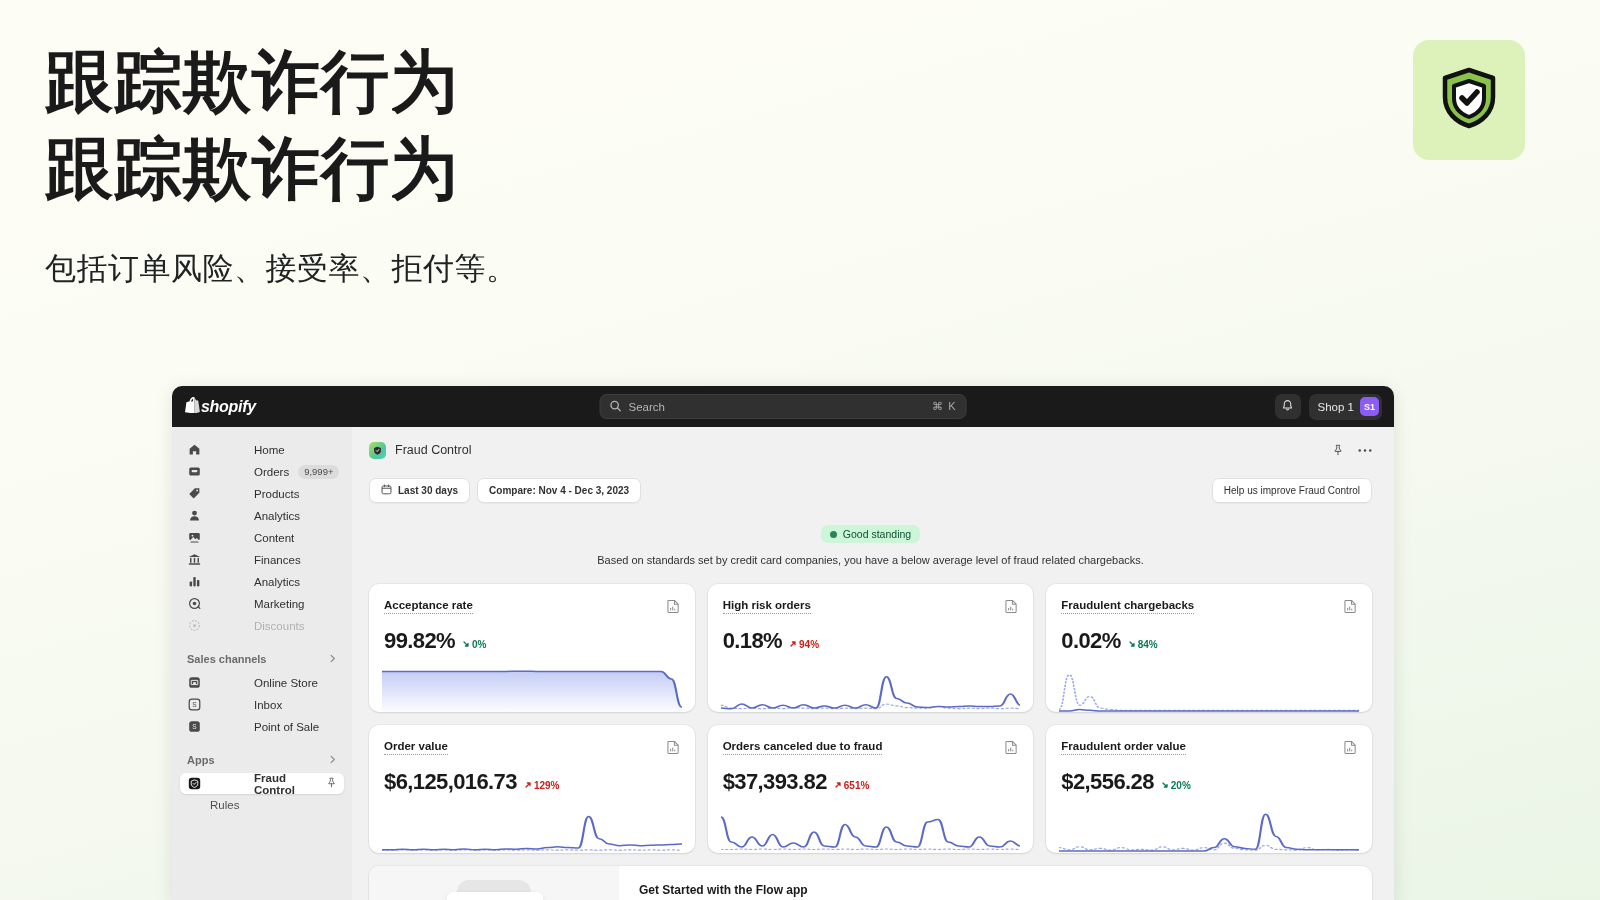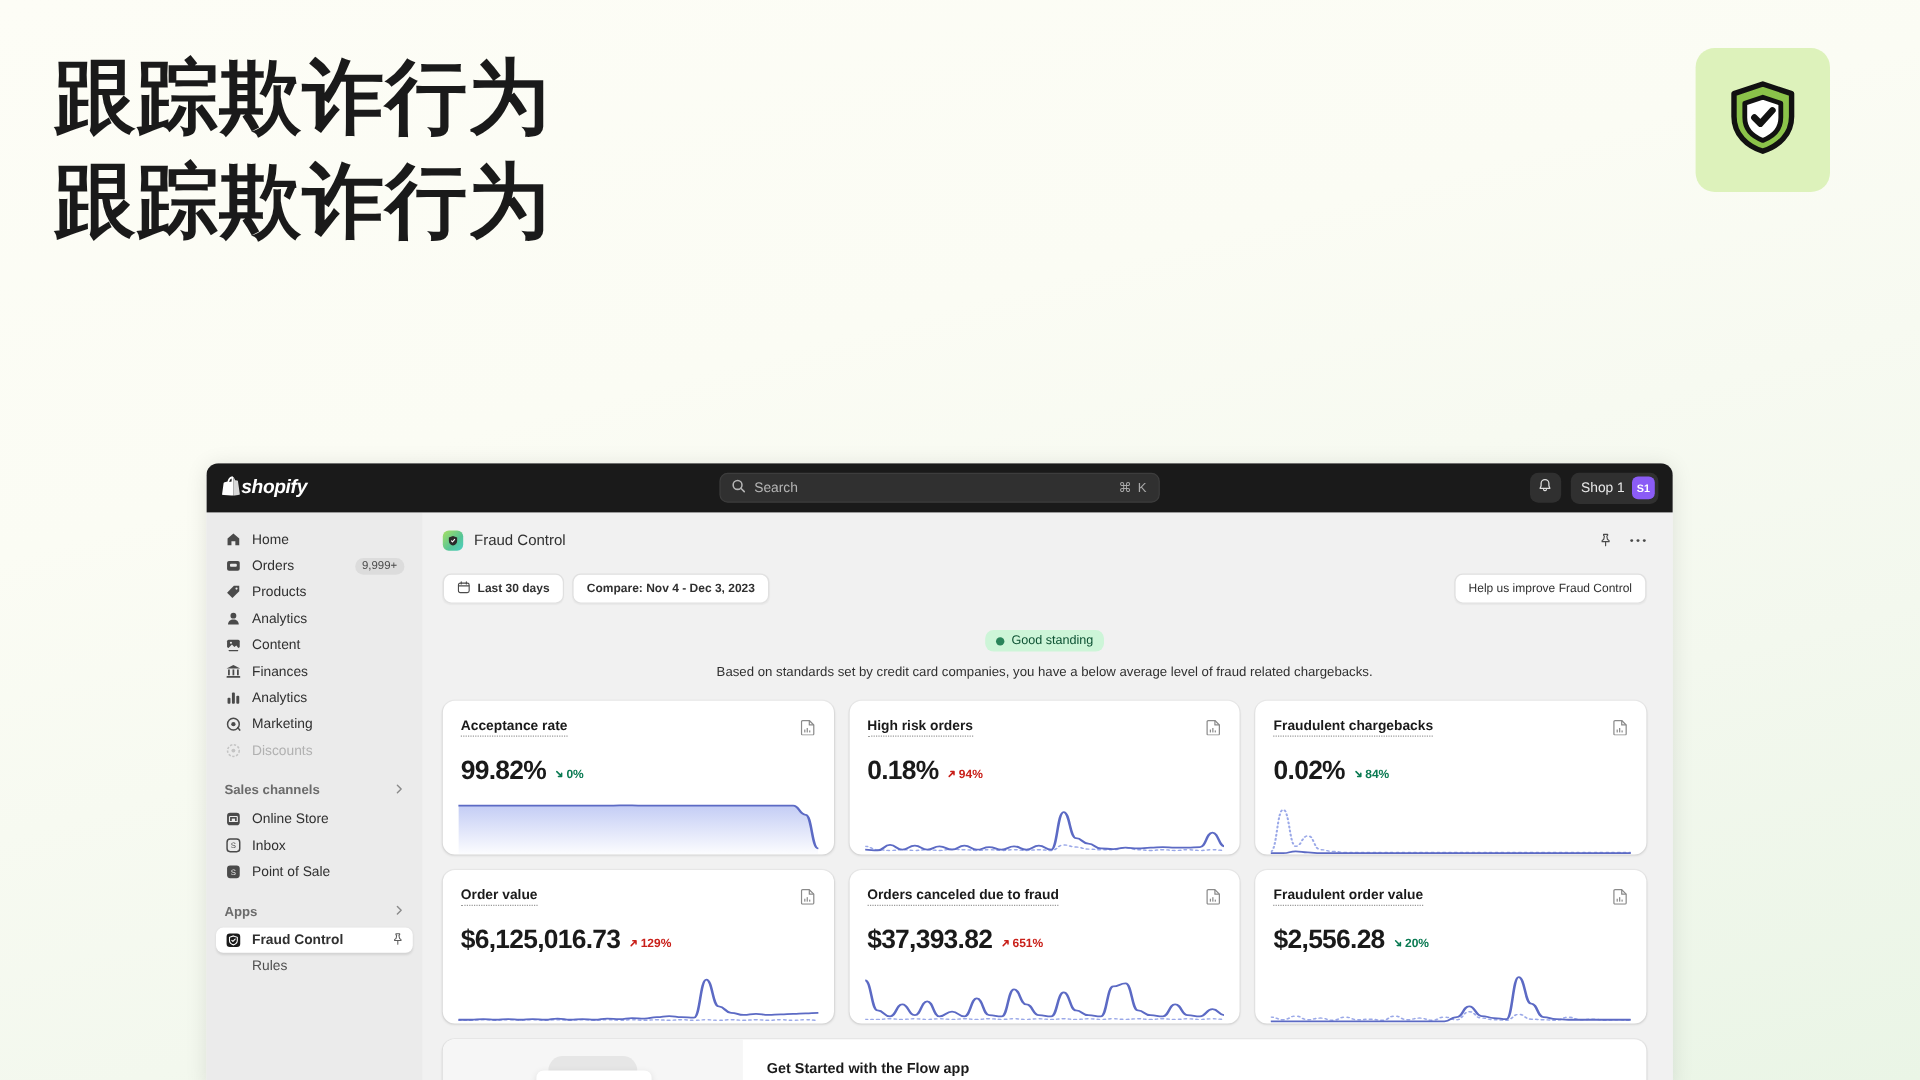--- a/index.html
+++ b/index.html
@@ -102,21 +102,21 @@
     width: 180px; flex: 0 0 180px;
     background: #ebebeb;
     padding: 12px 8px 0 8px;
   }
   .nav-item {
     display: flex; align-items: center; gap: 9px;
     height: 21px; padding: 0 7px; margin-bottom: 1px;
     border-radius: 6px; cursor: pointer;
     font-size: 11.5px; color: #303030; font-weight: 500;
   }
-  .nav-item .lbl { flex: 1; }
+  .nav-item .lbl { flex: 1; margin-left: 44px; }
   .nav-item.muted { color: #b1b1b1; }
   .nav-item.selected { background: #fff; box-shadow: 0 1px 2px rgba(0,0,0,0.10); font-weight: 600; }
   .badge-count {
     background: #dcdcdc; color: #4a4a4a;
     font-size: 9.5px; border-radius: 9px; padding: 1.5px 6px;
   }
   .nav-section {
     display: flex; align-items: center; justify-content: space-between;
     font-size: 11px; color: #6b6b6b; font-weight: 600;
     padding: 0 7px; height: 20px; margin-top: 13px; margin-bottom: 3px;
@@ -204,20 +204,21 @@
   .flow-title { font-size: 12px; font-weight: 700; color: #1a1a1a; }
 </style>
 </head>
 <body>
 
 <div class="hero">
   <div class="hero-title">
     <div>跟踪欺诈行为</div>
     <div>跟踪欺诈行为</div>
   </div>
+  <div class="hero-sub">包括订单风险、接受率、拒付等。</div>
 </div>
 
 <div class="hero-badge">
   <span>
     <svg width="56" height="62" viewBox="0 0 56 62">
       <path d="M28 3 L52 11 V30 C52 45 41 55 28 59 C15 55 4 45 4 30 V11 Z" fill="#8bc34a" stroke="#111" stroke-width="4.5" stroke-linejoin="round"></path>
       <path d="M28 14 L43 19 V31 C43 41 36 47 28 50 C20 47 13 41 13 31 V19 Z" fill="#fff" stroke="#111" stroke-width="4" stroke-linejoin="round"></path>
       <path d="M21 31 l5 5 l10 -11" fill="none" stroke="#111" stroke-width="5.5" stroke-linecap="round" stroke-linejoin="round"></path>
     </svg>
   </span>

